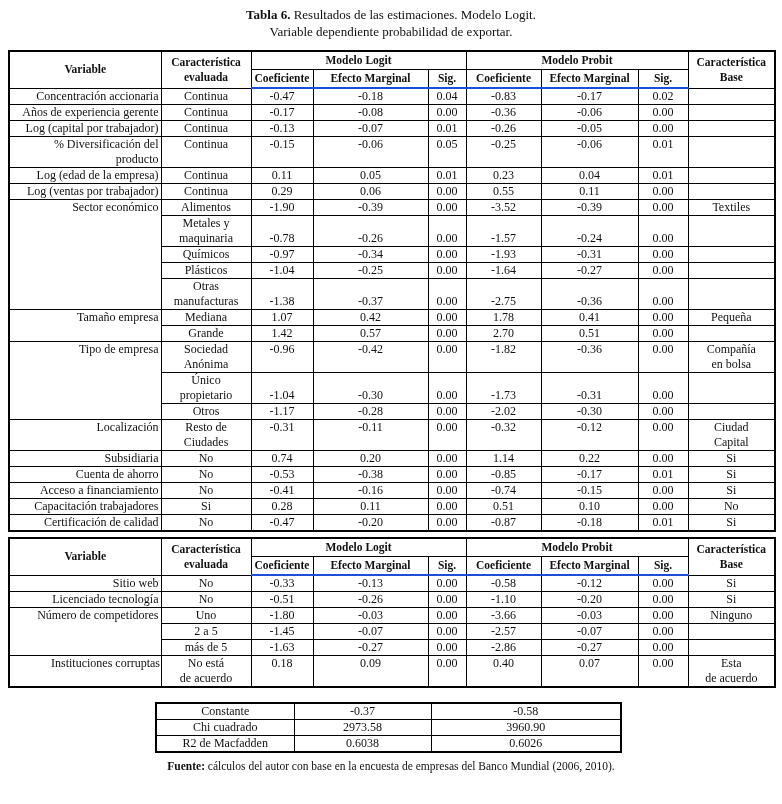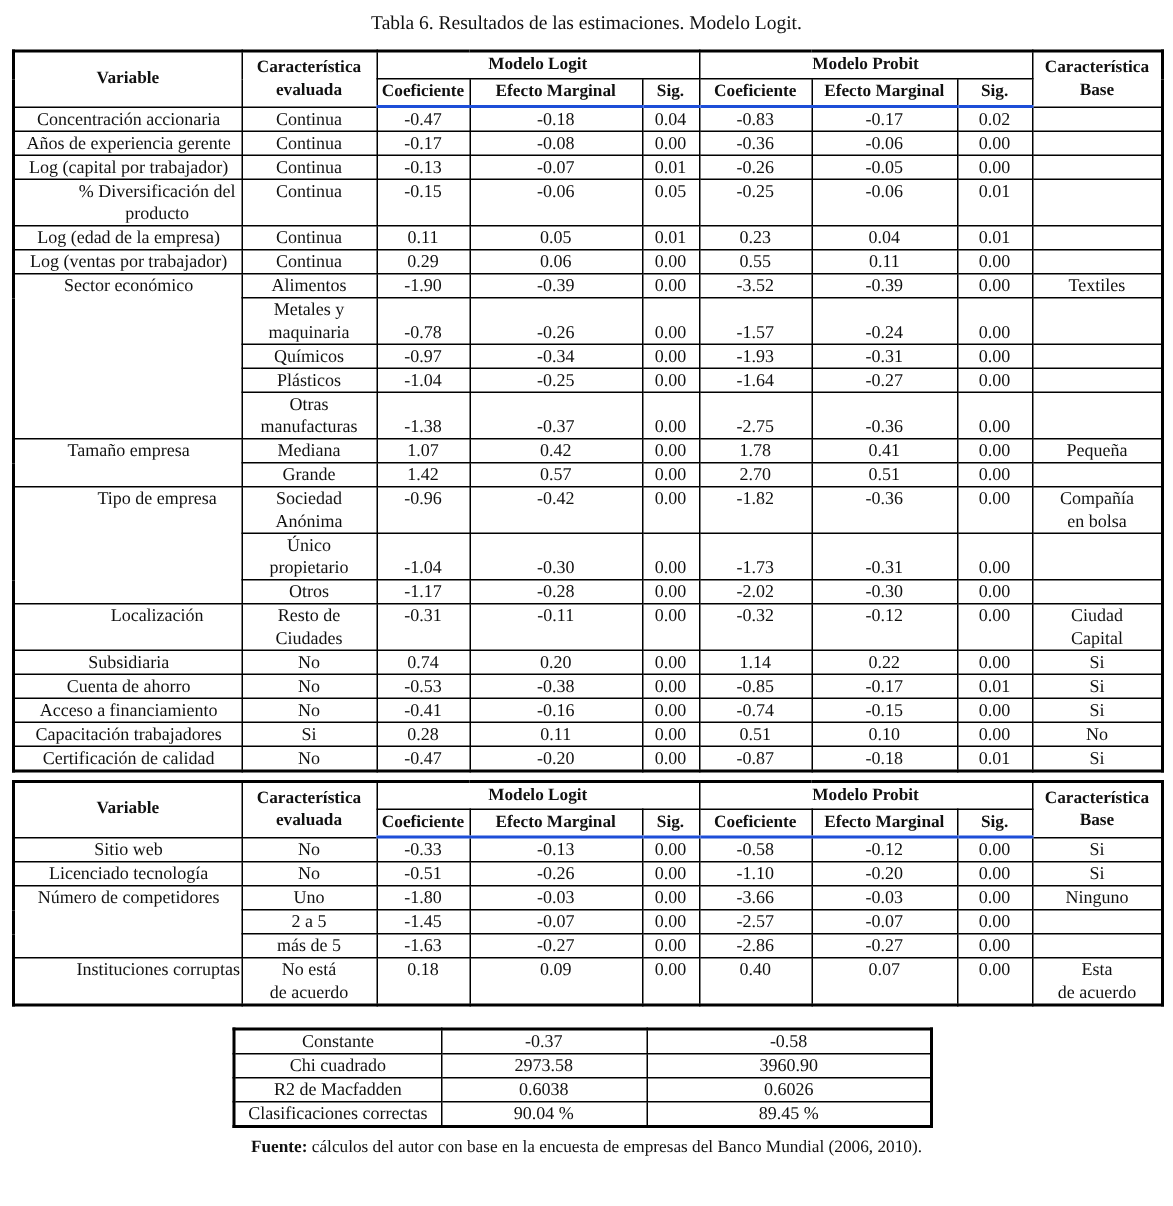--- a/index.html
+++ b/index.html
@@ -16,21 +16,21 @@
   }
   .page {
     padding: 6px 8px 0 8px;
   }
   .title-block {
     text-align: center;
     font-size: 13px;
     line-height: 17px;
     margin-bottom: 10px;
   }
-  .title-bold { font-weight: normal; }
+  .title-bold { font-weight: bold; }
 
   table {
     border-collapse: collapse;
     table-layout: fixed;
   }
   table.main {
     width: 766px;
     border: 2px solid #000;
   }
   table.main + table.main { margin-top: 5px; }
@@ -47,21 +47,21 @@
     line-height: 15px;
     font-weight: bold;
     padding: 1px 1px;
   }
   td {
     font-size: 12px;
     line-height: 15px;
   }
   .main thead tr:last-child th { border-bottom: 2px solid #1d4ed8; }
   td.variable-cell {
-    text-align: center;
+    text-align: right;
     padding-left: 3px;
     vertical-align: top;
   }
   tr.va-top td { vertical-align: top; }
   tr.va-bottom td { vertical-align: bottom; }
   tr.va-bottom td.variable-cell, tr.va-top td.variable-cell { vertical-align: top; padding-left: 41px; }
 
   table.summary {
     width: 465px;
     margin: 14px 0 0 147px;
@@ -77,20 +77,21 @@
   }
   .source-bold { font-weight: bold; }
 </style>
 </head>
 <body>
 
 <div class="page">
 
   <div class="title-block">
     <div><span class="title-bold">Tabla 6.</span><span> Resultados de las estimaciones. Modelo Logit.</span></div>
+    <div>Variable dependiente probabilidad de exportar.</div>
   </div>
 
   <table class="main">
     <colgroup>
       <col style="width:152px">
         <col style="width:90px">
         <col style="width:62px">
         <col style="width:115px">
         <col style="width:38px">
         <col style="width:75px">
@@ -480,25 +481,20 @@
         <tr>
           <td class="summary-label">Chi cuadrado</td>
           <td class="summary-value">2973.58</td>
           <td class="summary-value">3960.90</td>
         </tr>
         <tr>
           <td class="summary-label">R2 de Macfadden</td>
           <td class="summary-value">0.6038</td>
           <td class="summary-value">0.6026</td>
         </tr>
-        <tr>
-          <td class="summary-label">Clasificaciones correctas</td>
-          <td class="summary-value">90.04 %</td>
-          <td class="summary-value">89.45 %</td>
-        </tr>
       </tbody>
   </table>
 
   <div class="source-note">
     <span class="source-bold">Fuente:</span><span> cálculos del autor con base en la encuesta de empresas del Banco Mundial (2006, 2010).</span>
   </div>
 
 </div>
 
 </body></html>

